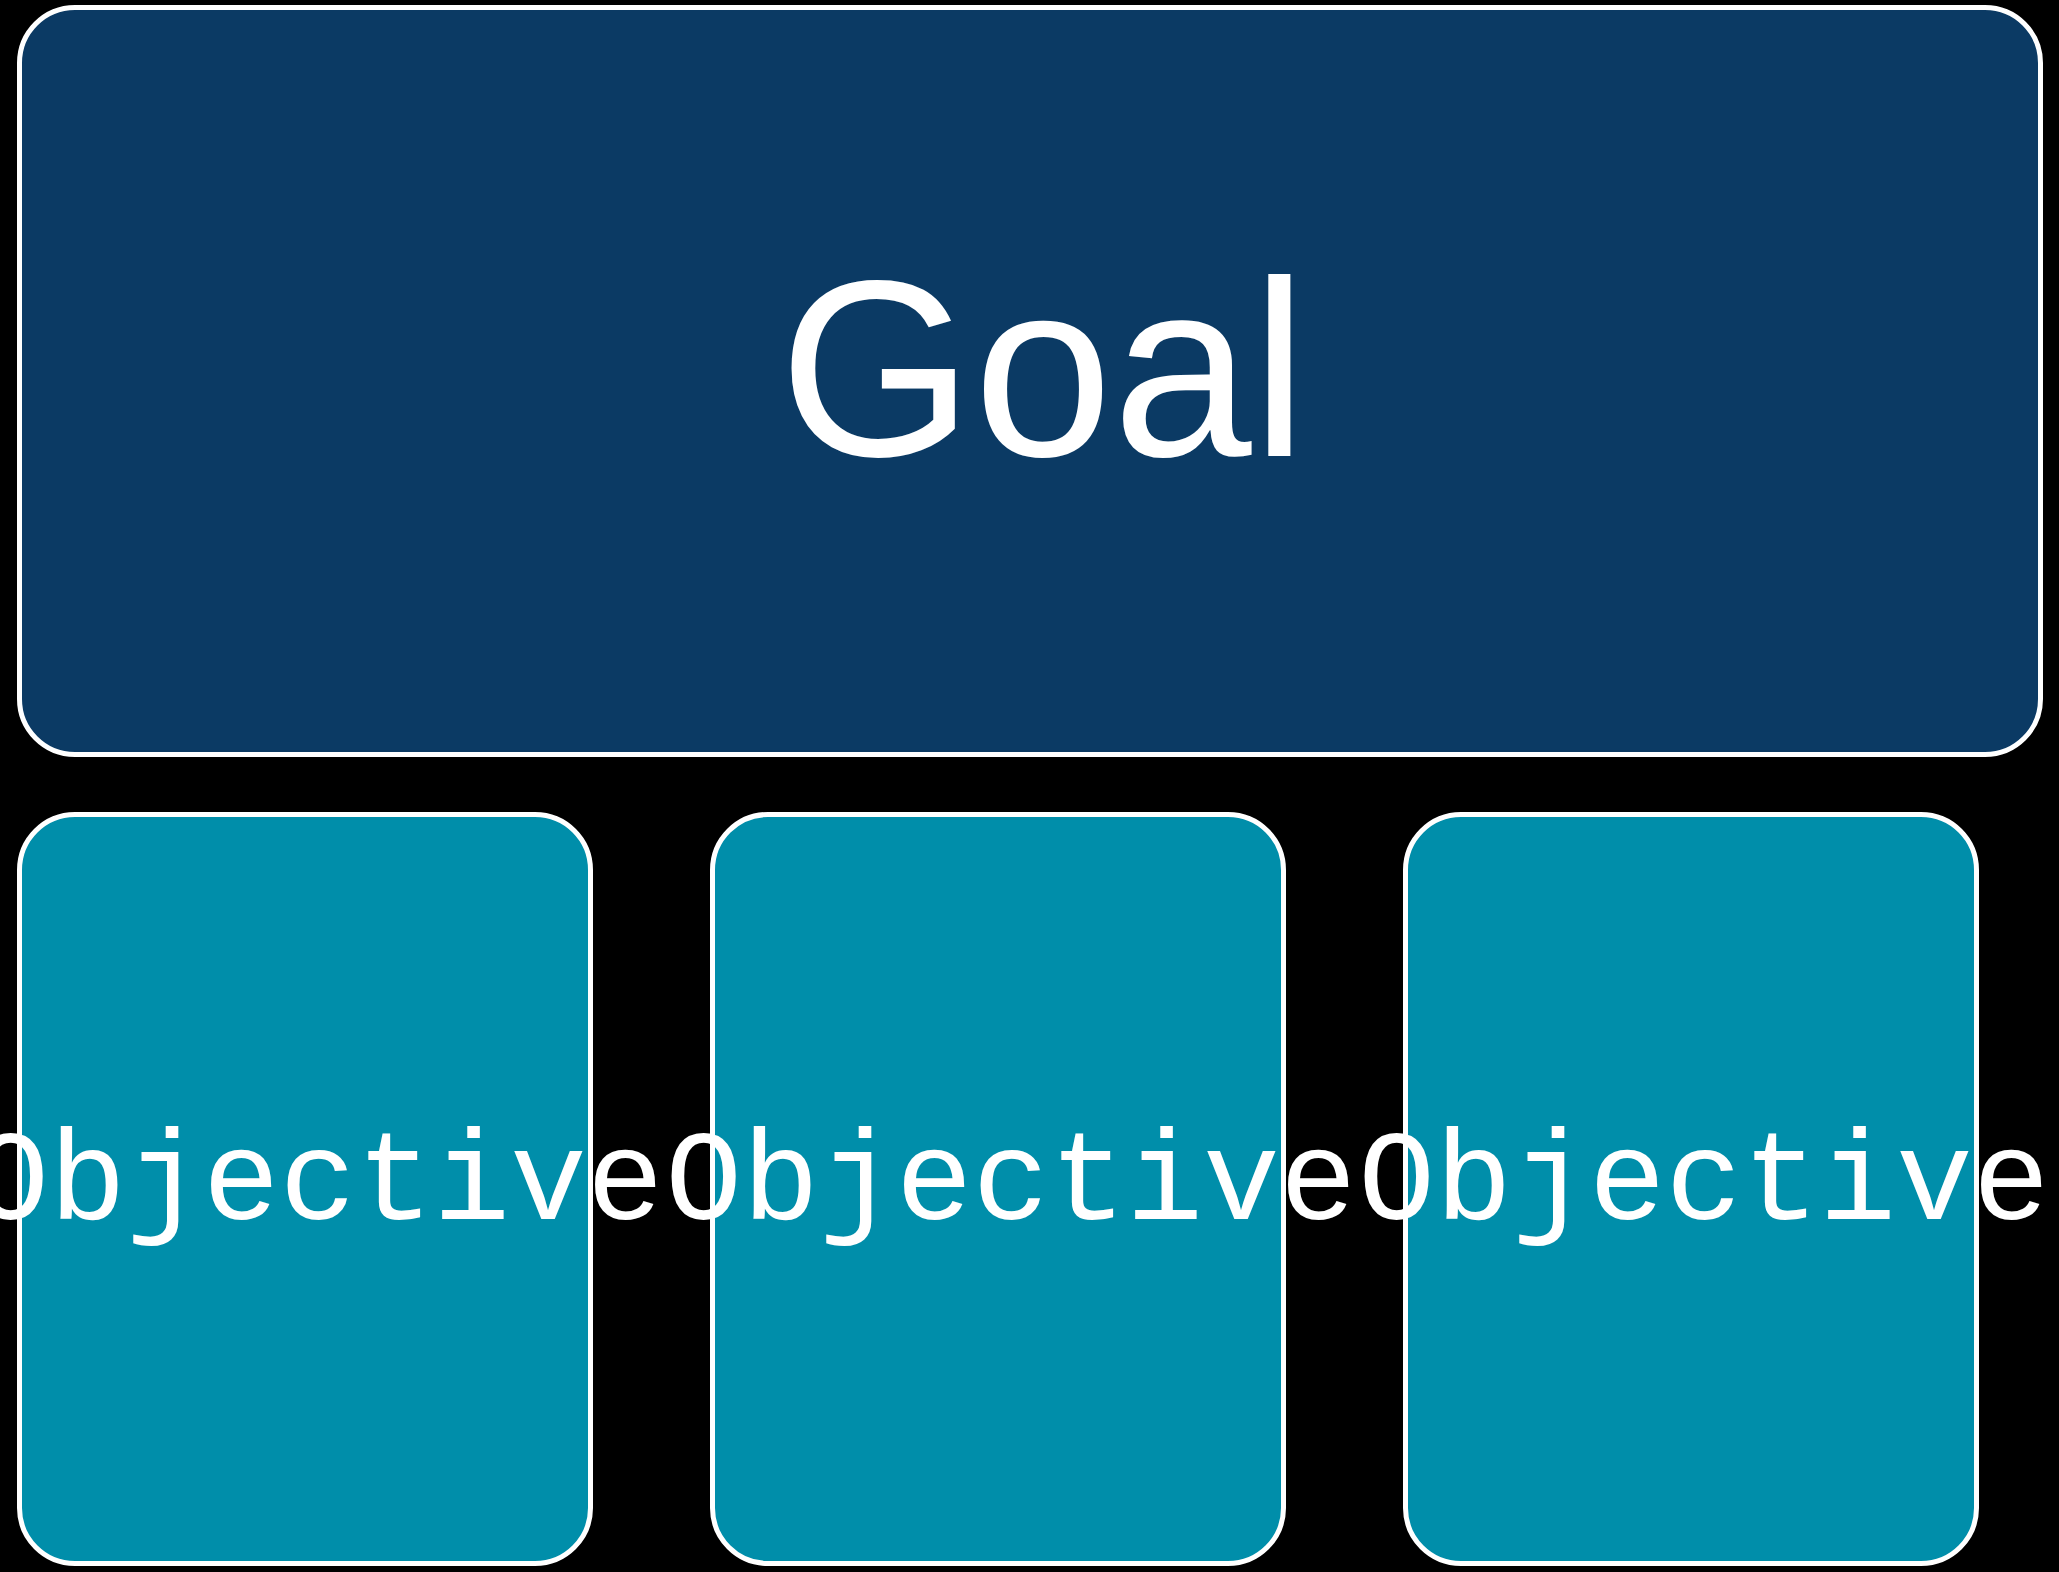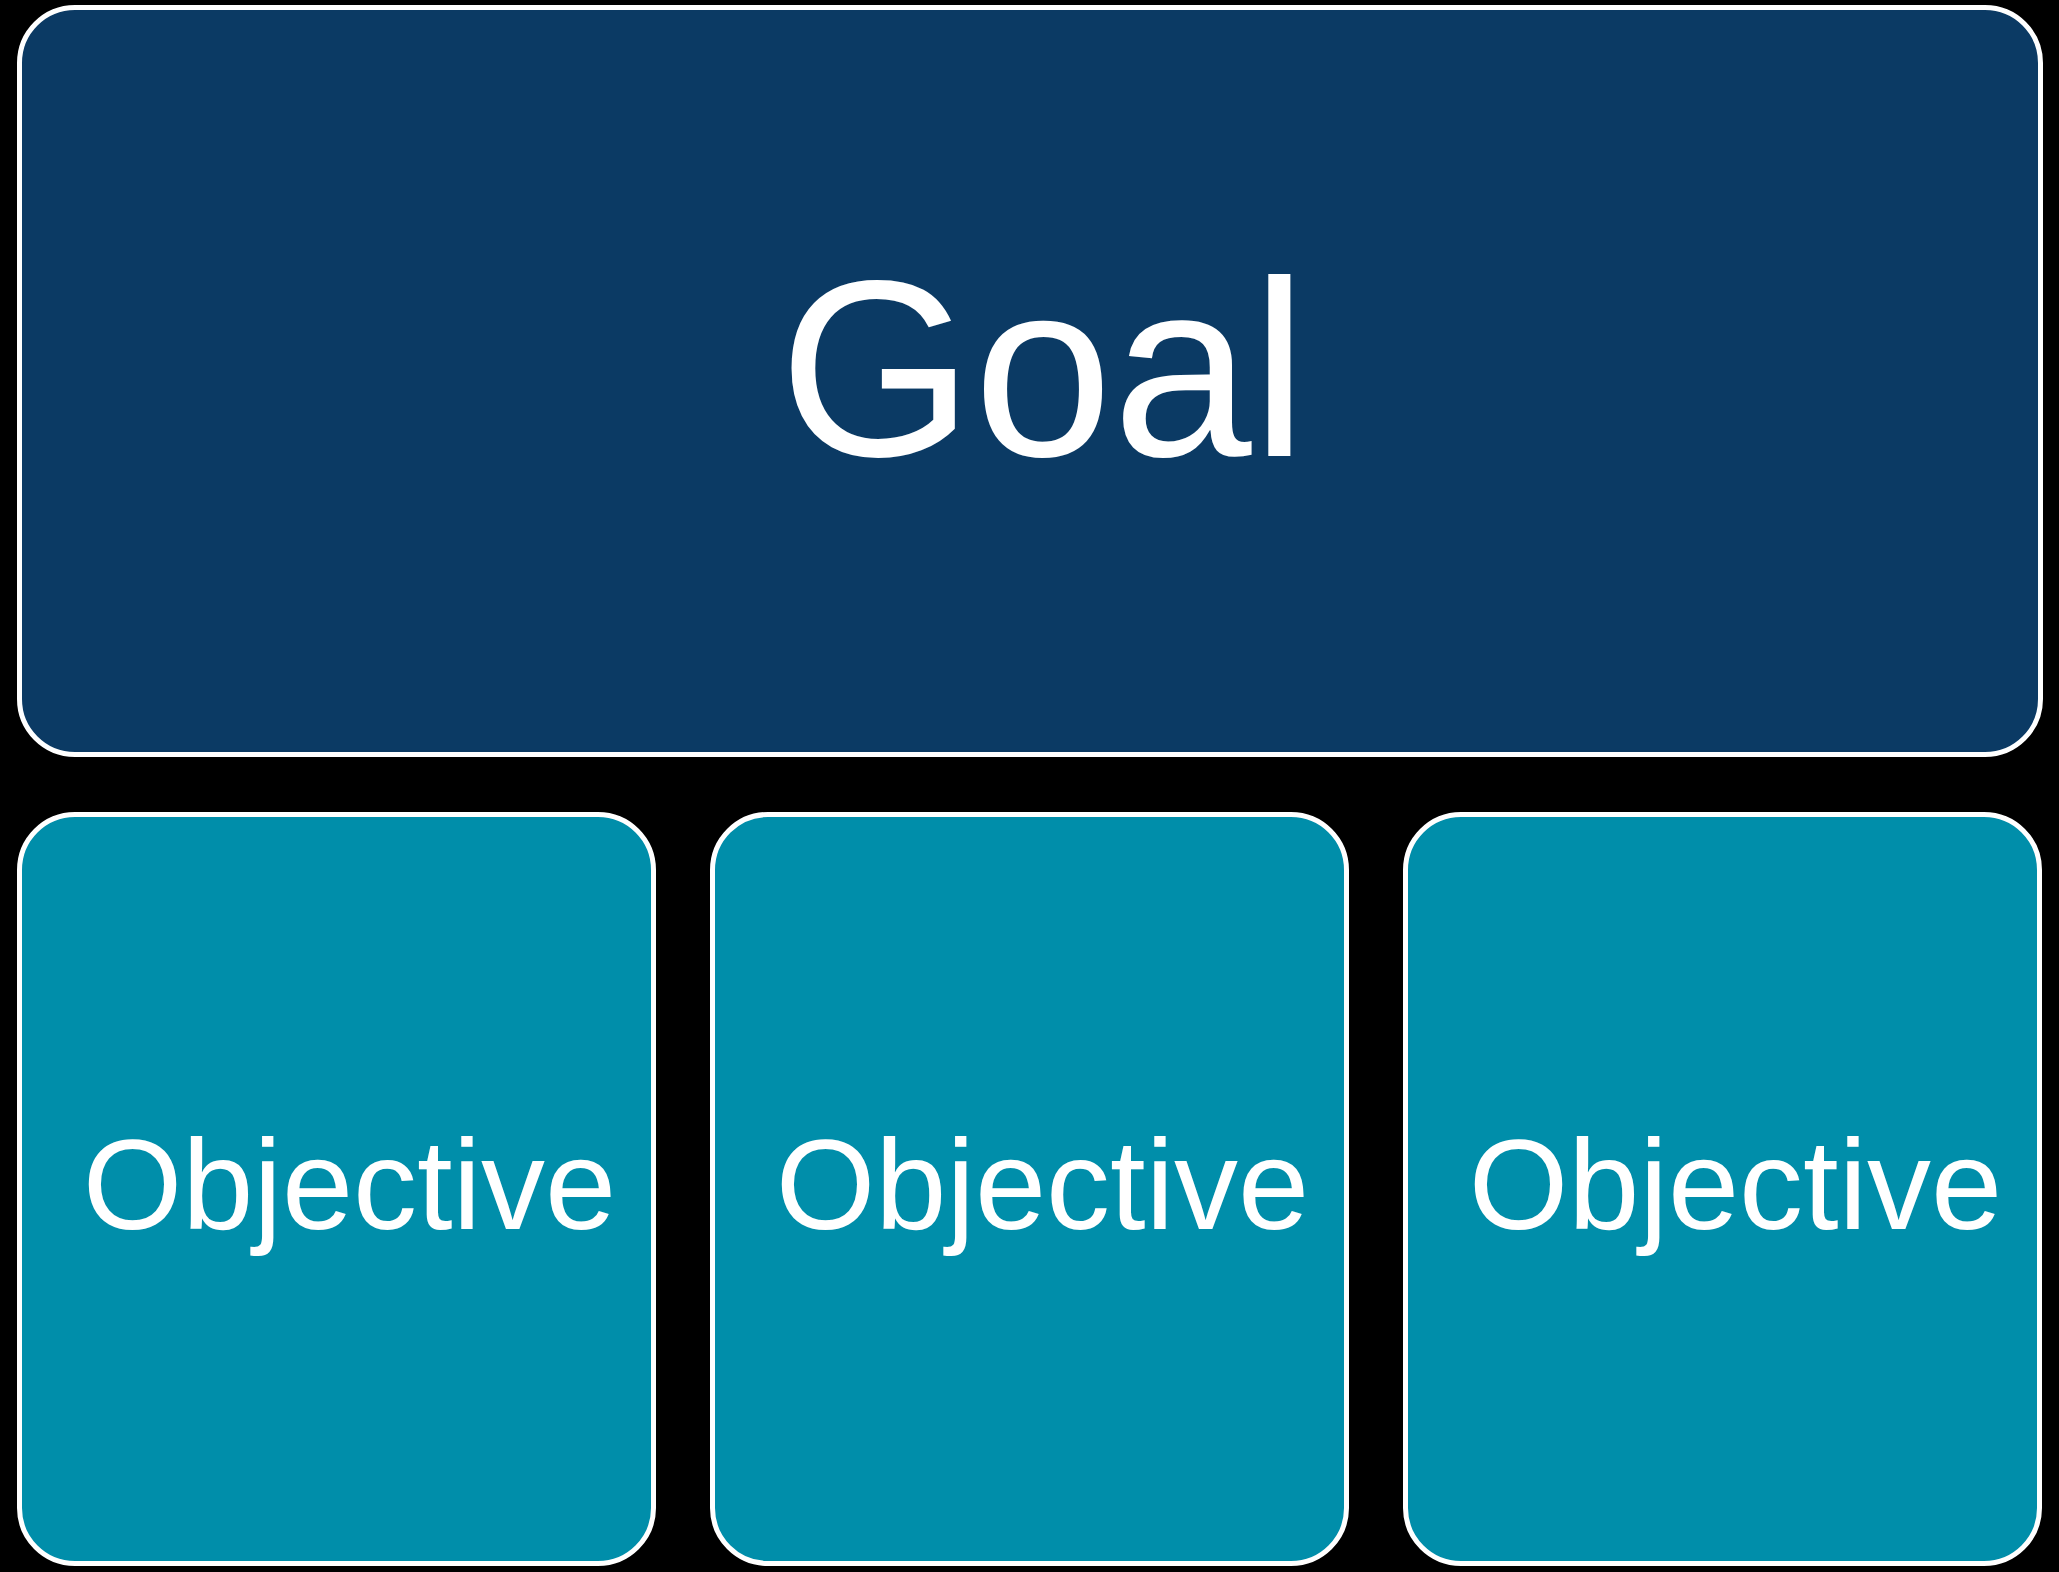--- a/index.html
+++ b/index.html
@@ -34,24 +34,25 @@
     width: 2026px;
     height: 752px;
     background: var(--goal-fill, #0b3a64);
     font-size: 250px;
   }
   .goal-box .label {
     padding-bottom: 22px;
   }
   .objective-box {
     top: 812px;
-    width: 639px;
+    width: 576px;
     height: 754px;
     background: var(--objective-fill, #008eaa);
     font-size: 128px;
+    font-family: Liberation Mono, monospace;
   }
   .objective-box .label {
     padding-bottom: 8px;
   }
   .obj-1 { left: 17px; }
   .obj-2 { left: 710px; }
   .obj-3 { left: 1403px; }
 </style>
 </head>
 <body>

